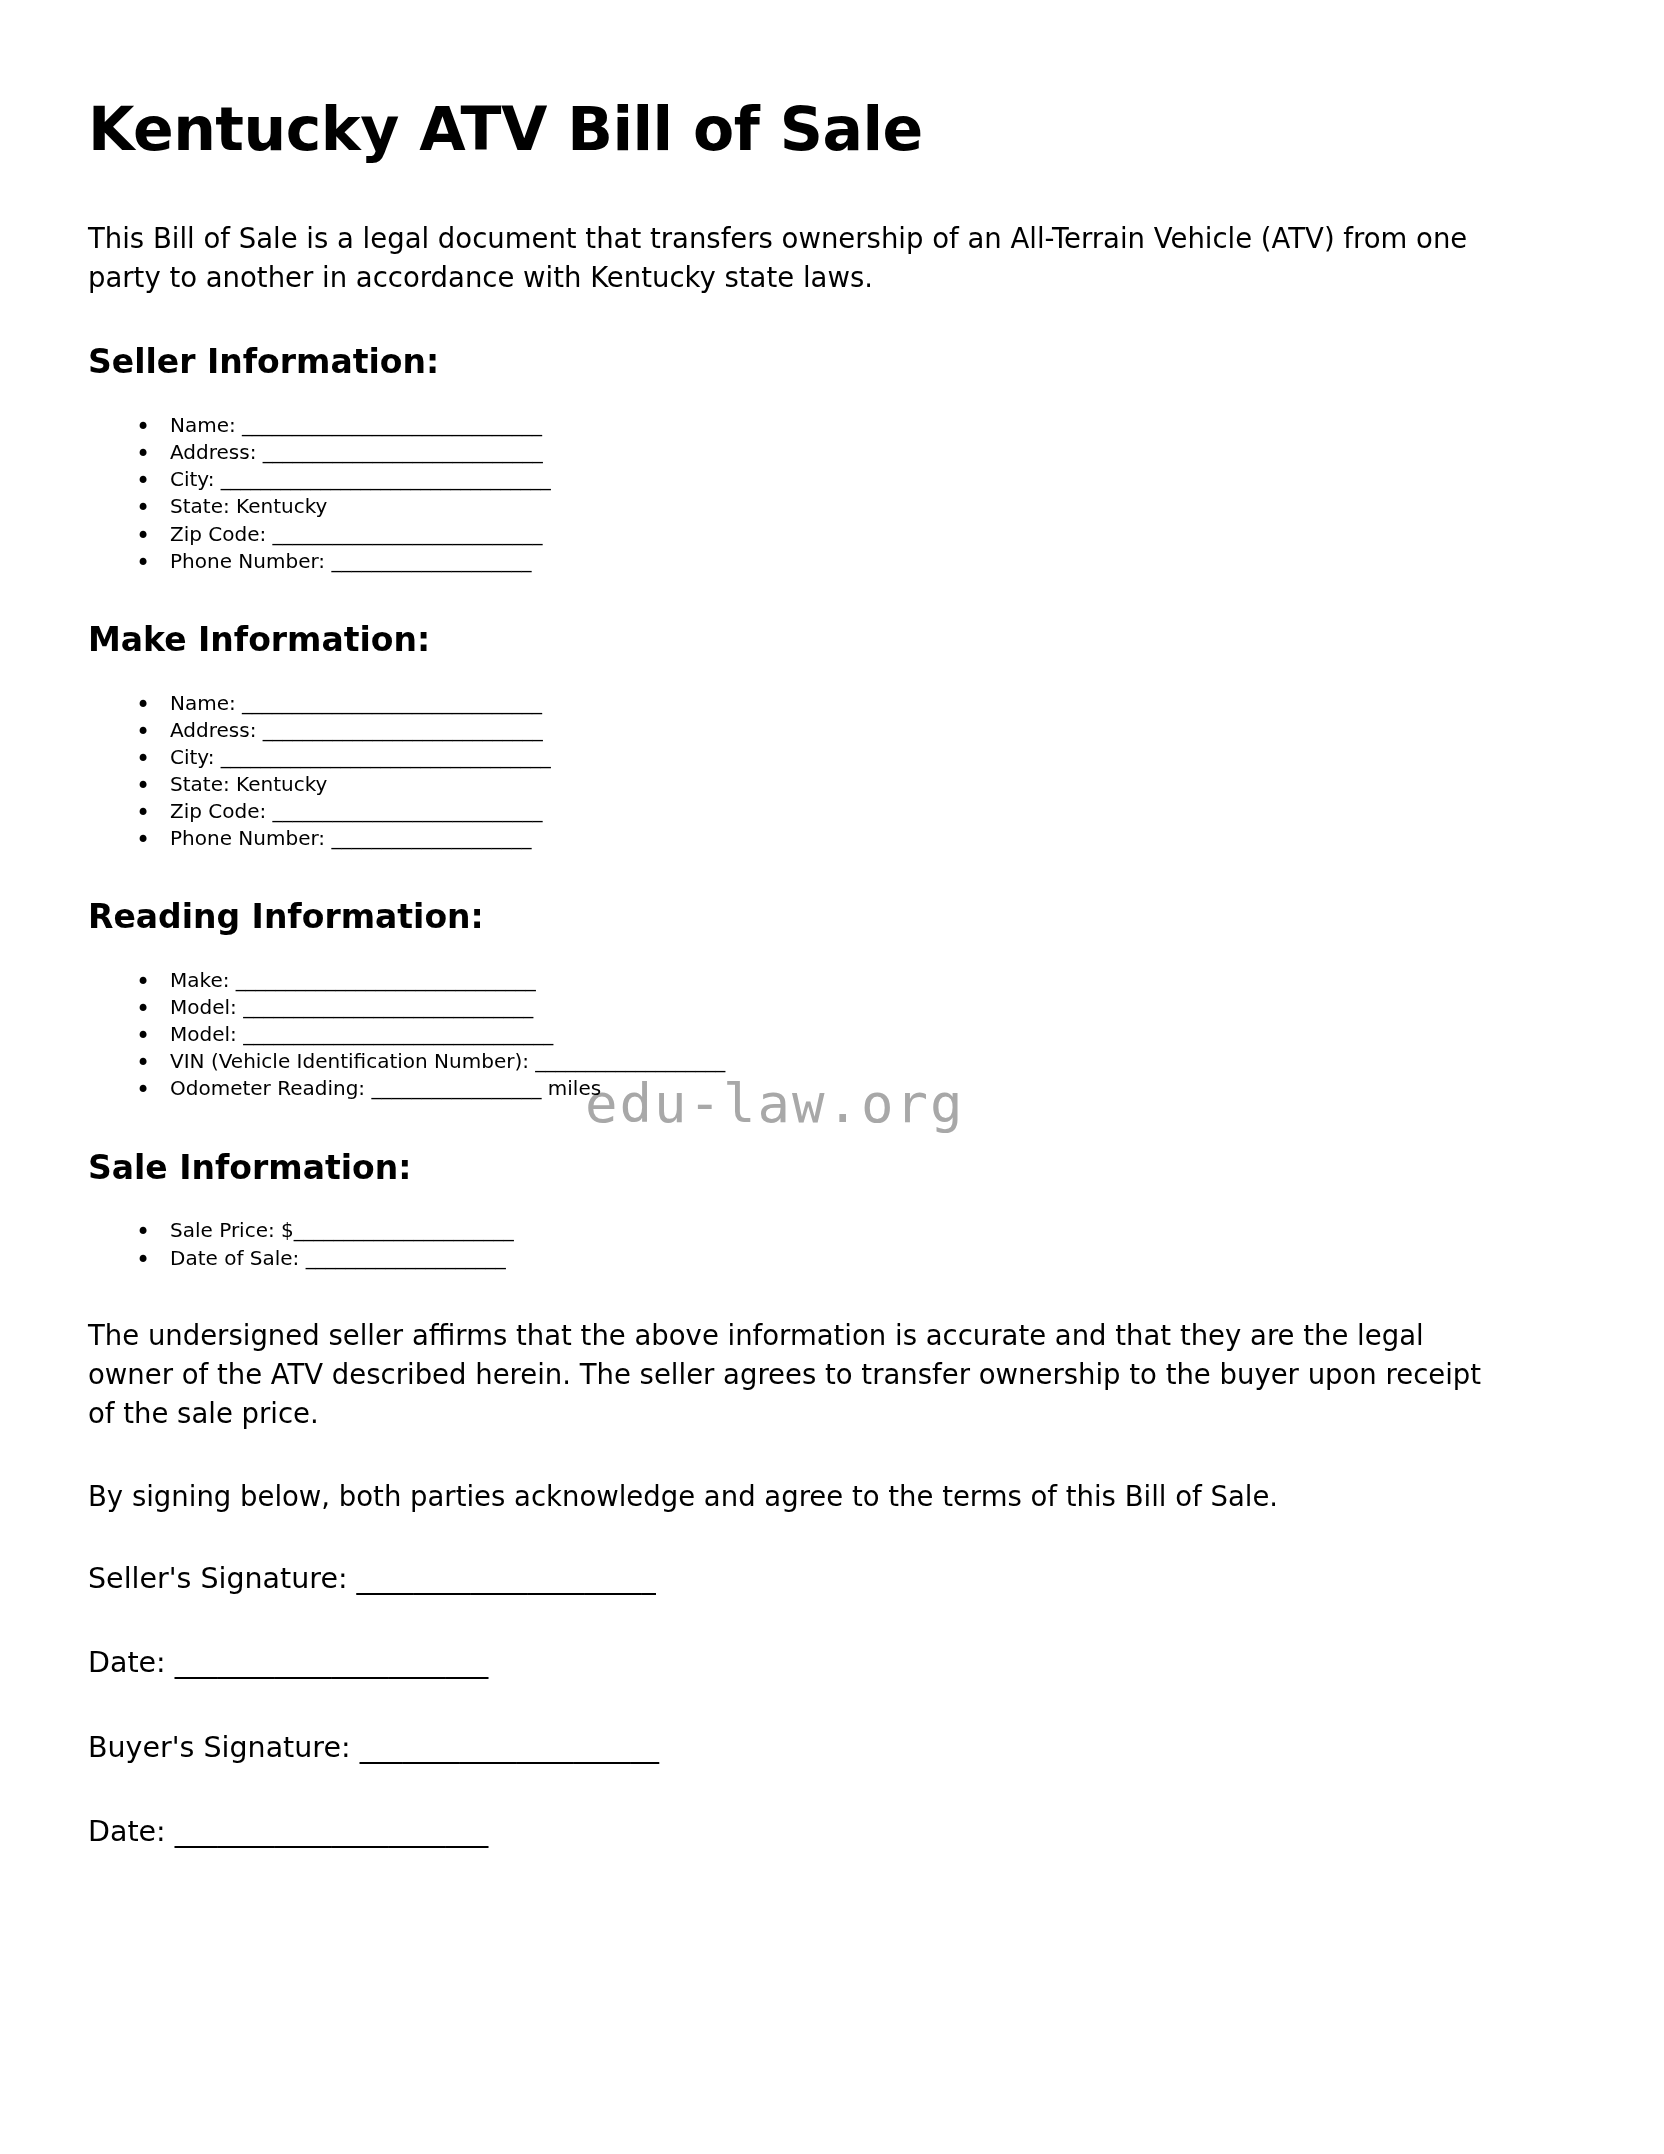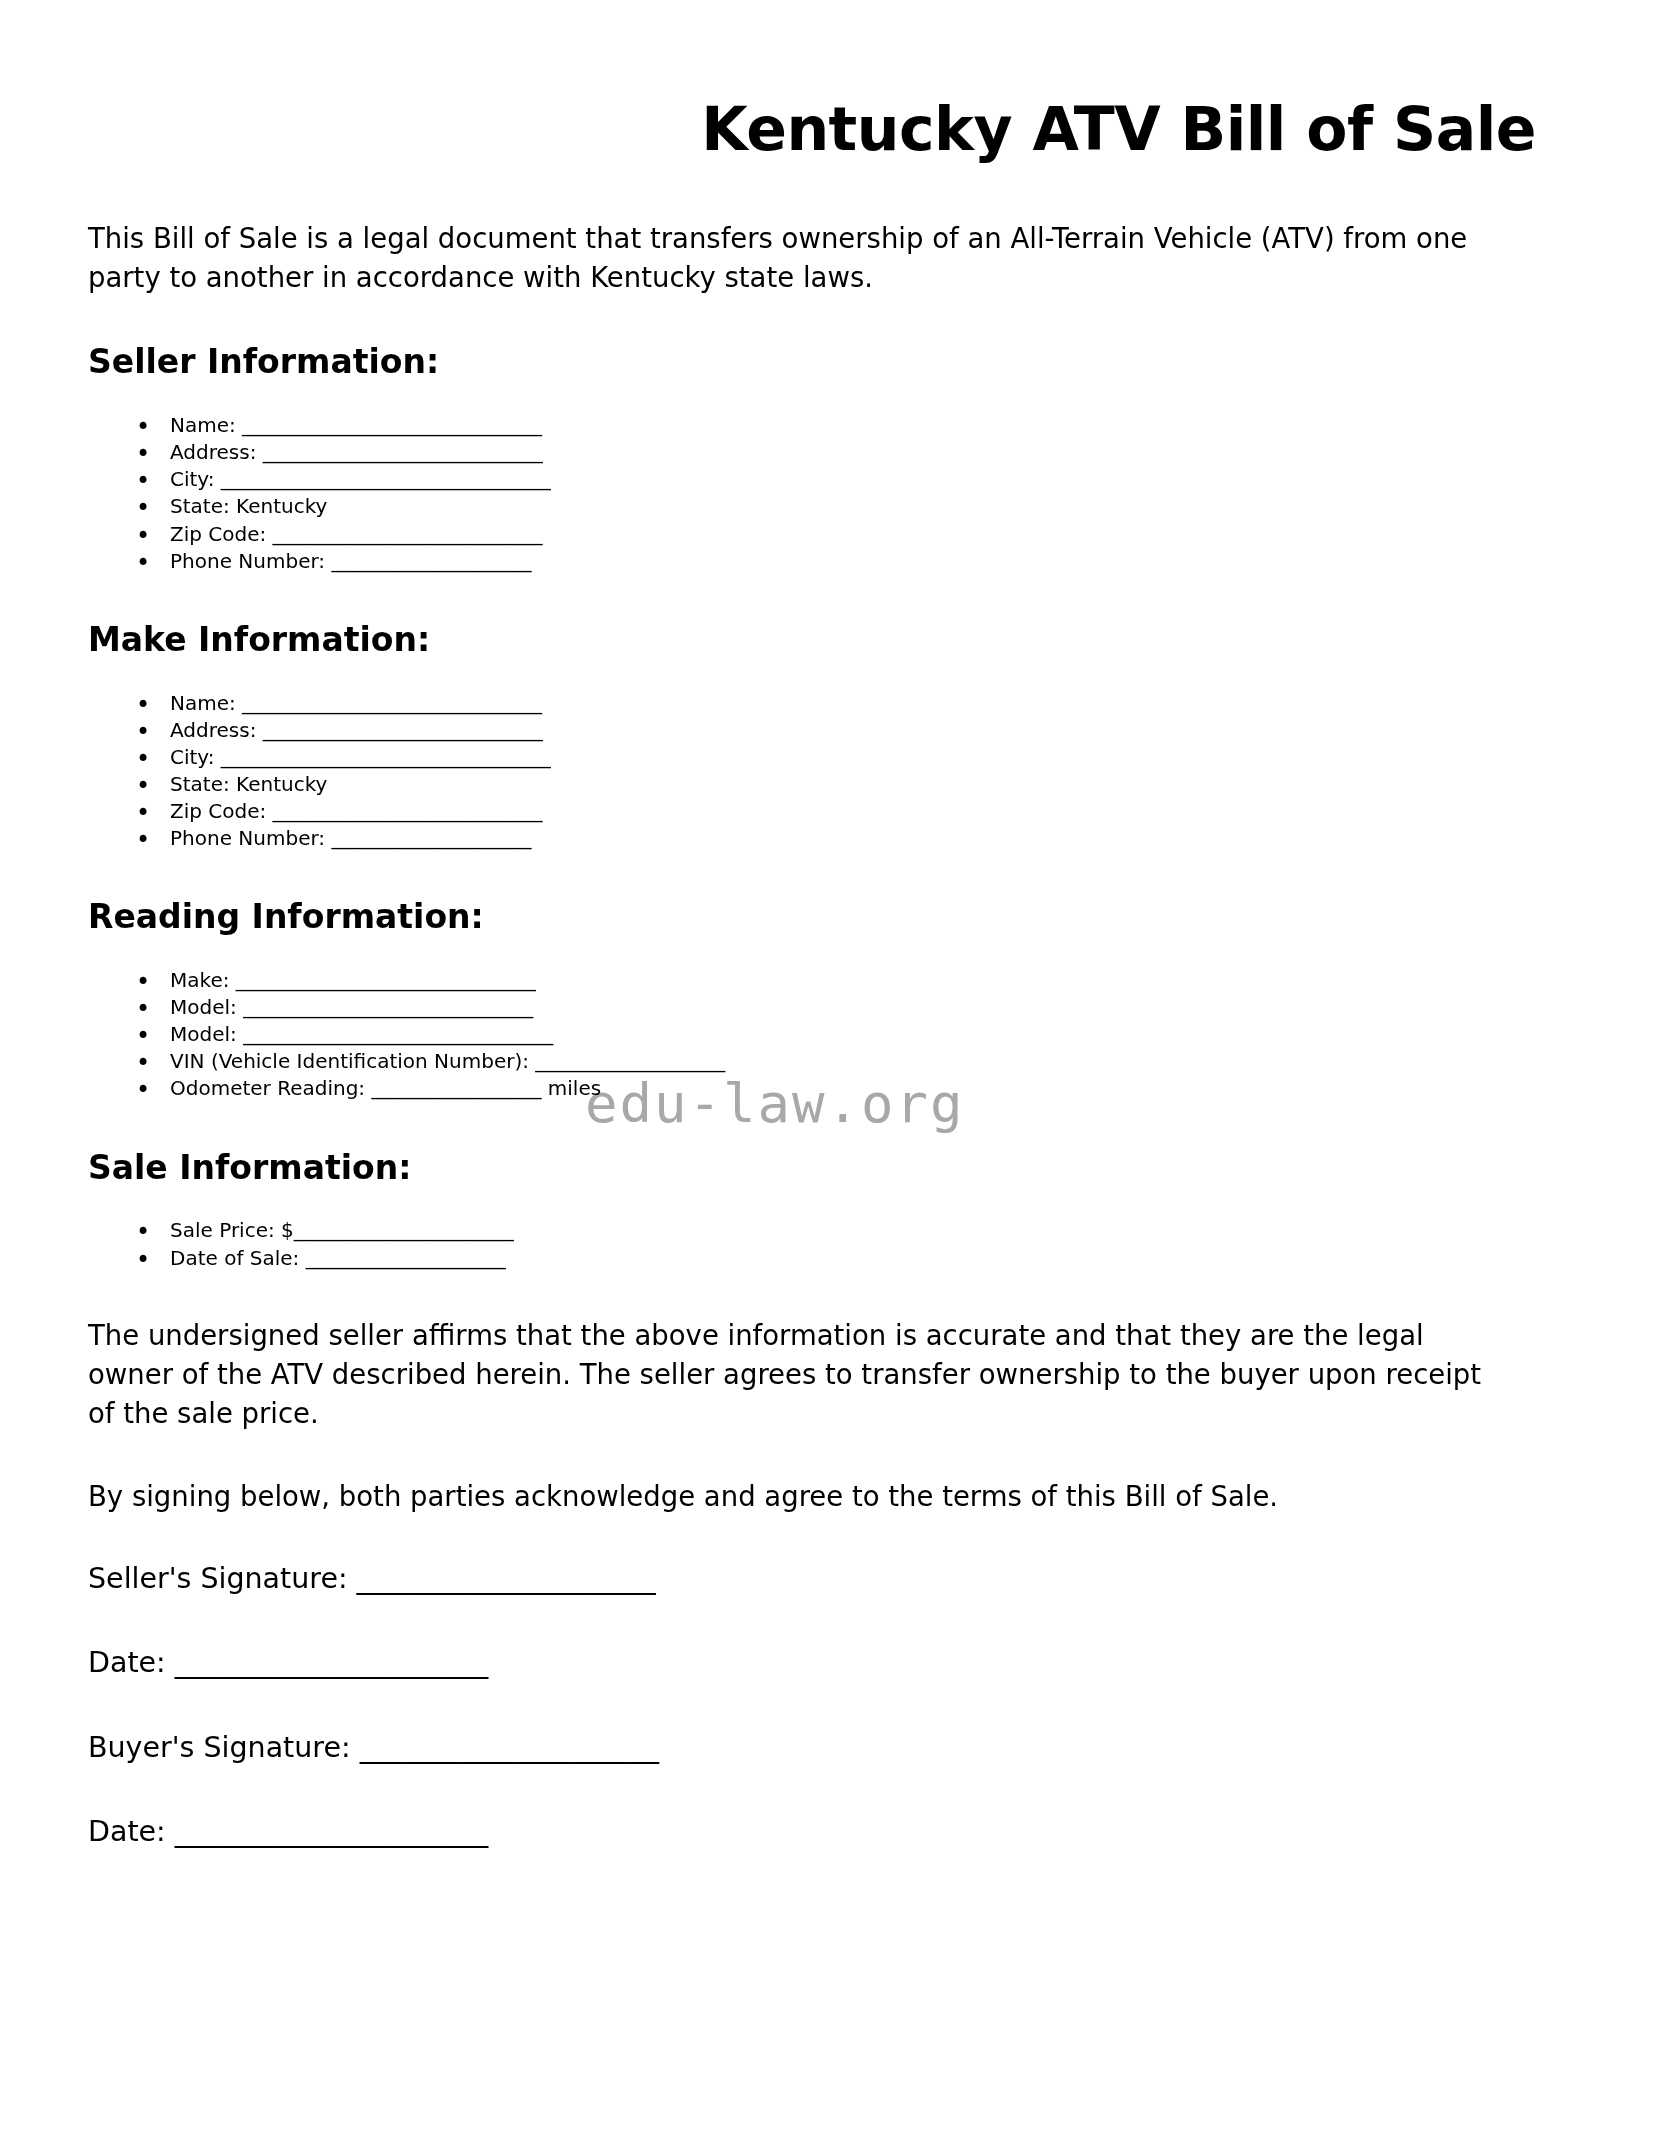--- a/index.html
+++ b/index.html
@@ -35,21 +35,20 @@
     pointer-events: none;
     user-select: none;
   }
   h1.doc-title {
     font-family: "DejaVu Sans", sans-serif;
     font-size: 60px;
     font-weight: bold;
     letter-spacing: -0.5px;
     margin: 0 0 56px 0;
     line-height: 1.12;
-    text-align: right;
   }
   p.para {
     font-size: 27.5px;
     line-height: 1.42;
     margin: 0 0 44px 0;
     max-width: 1420px;
   }
   h2.section-head {
     font-size: 33px;
     font-weight: bold;

